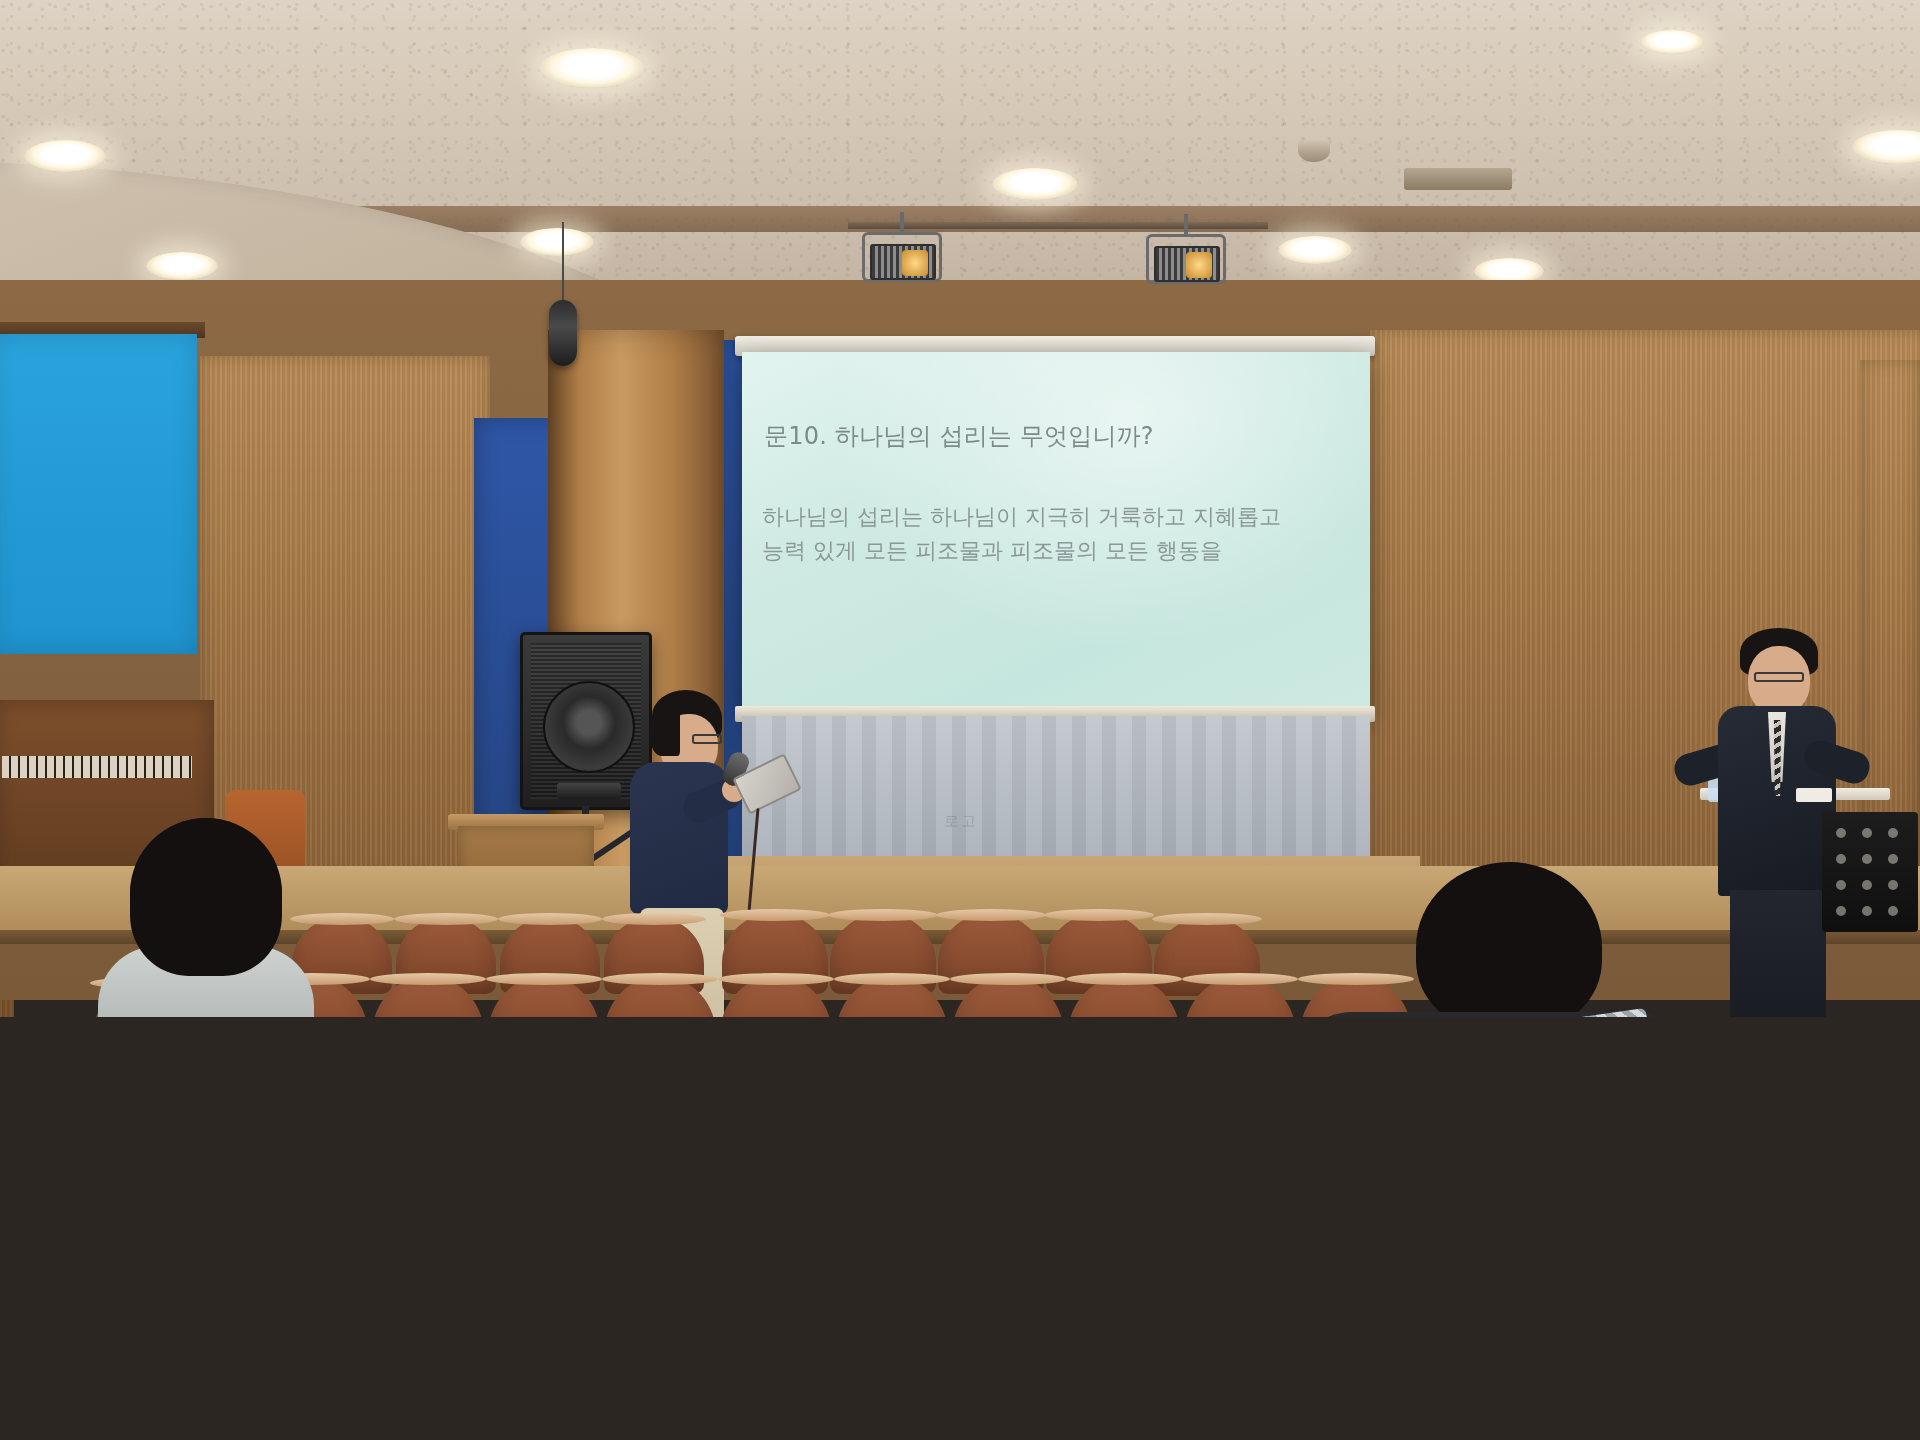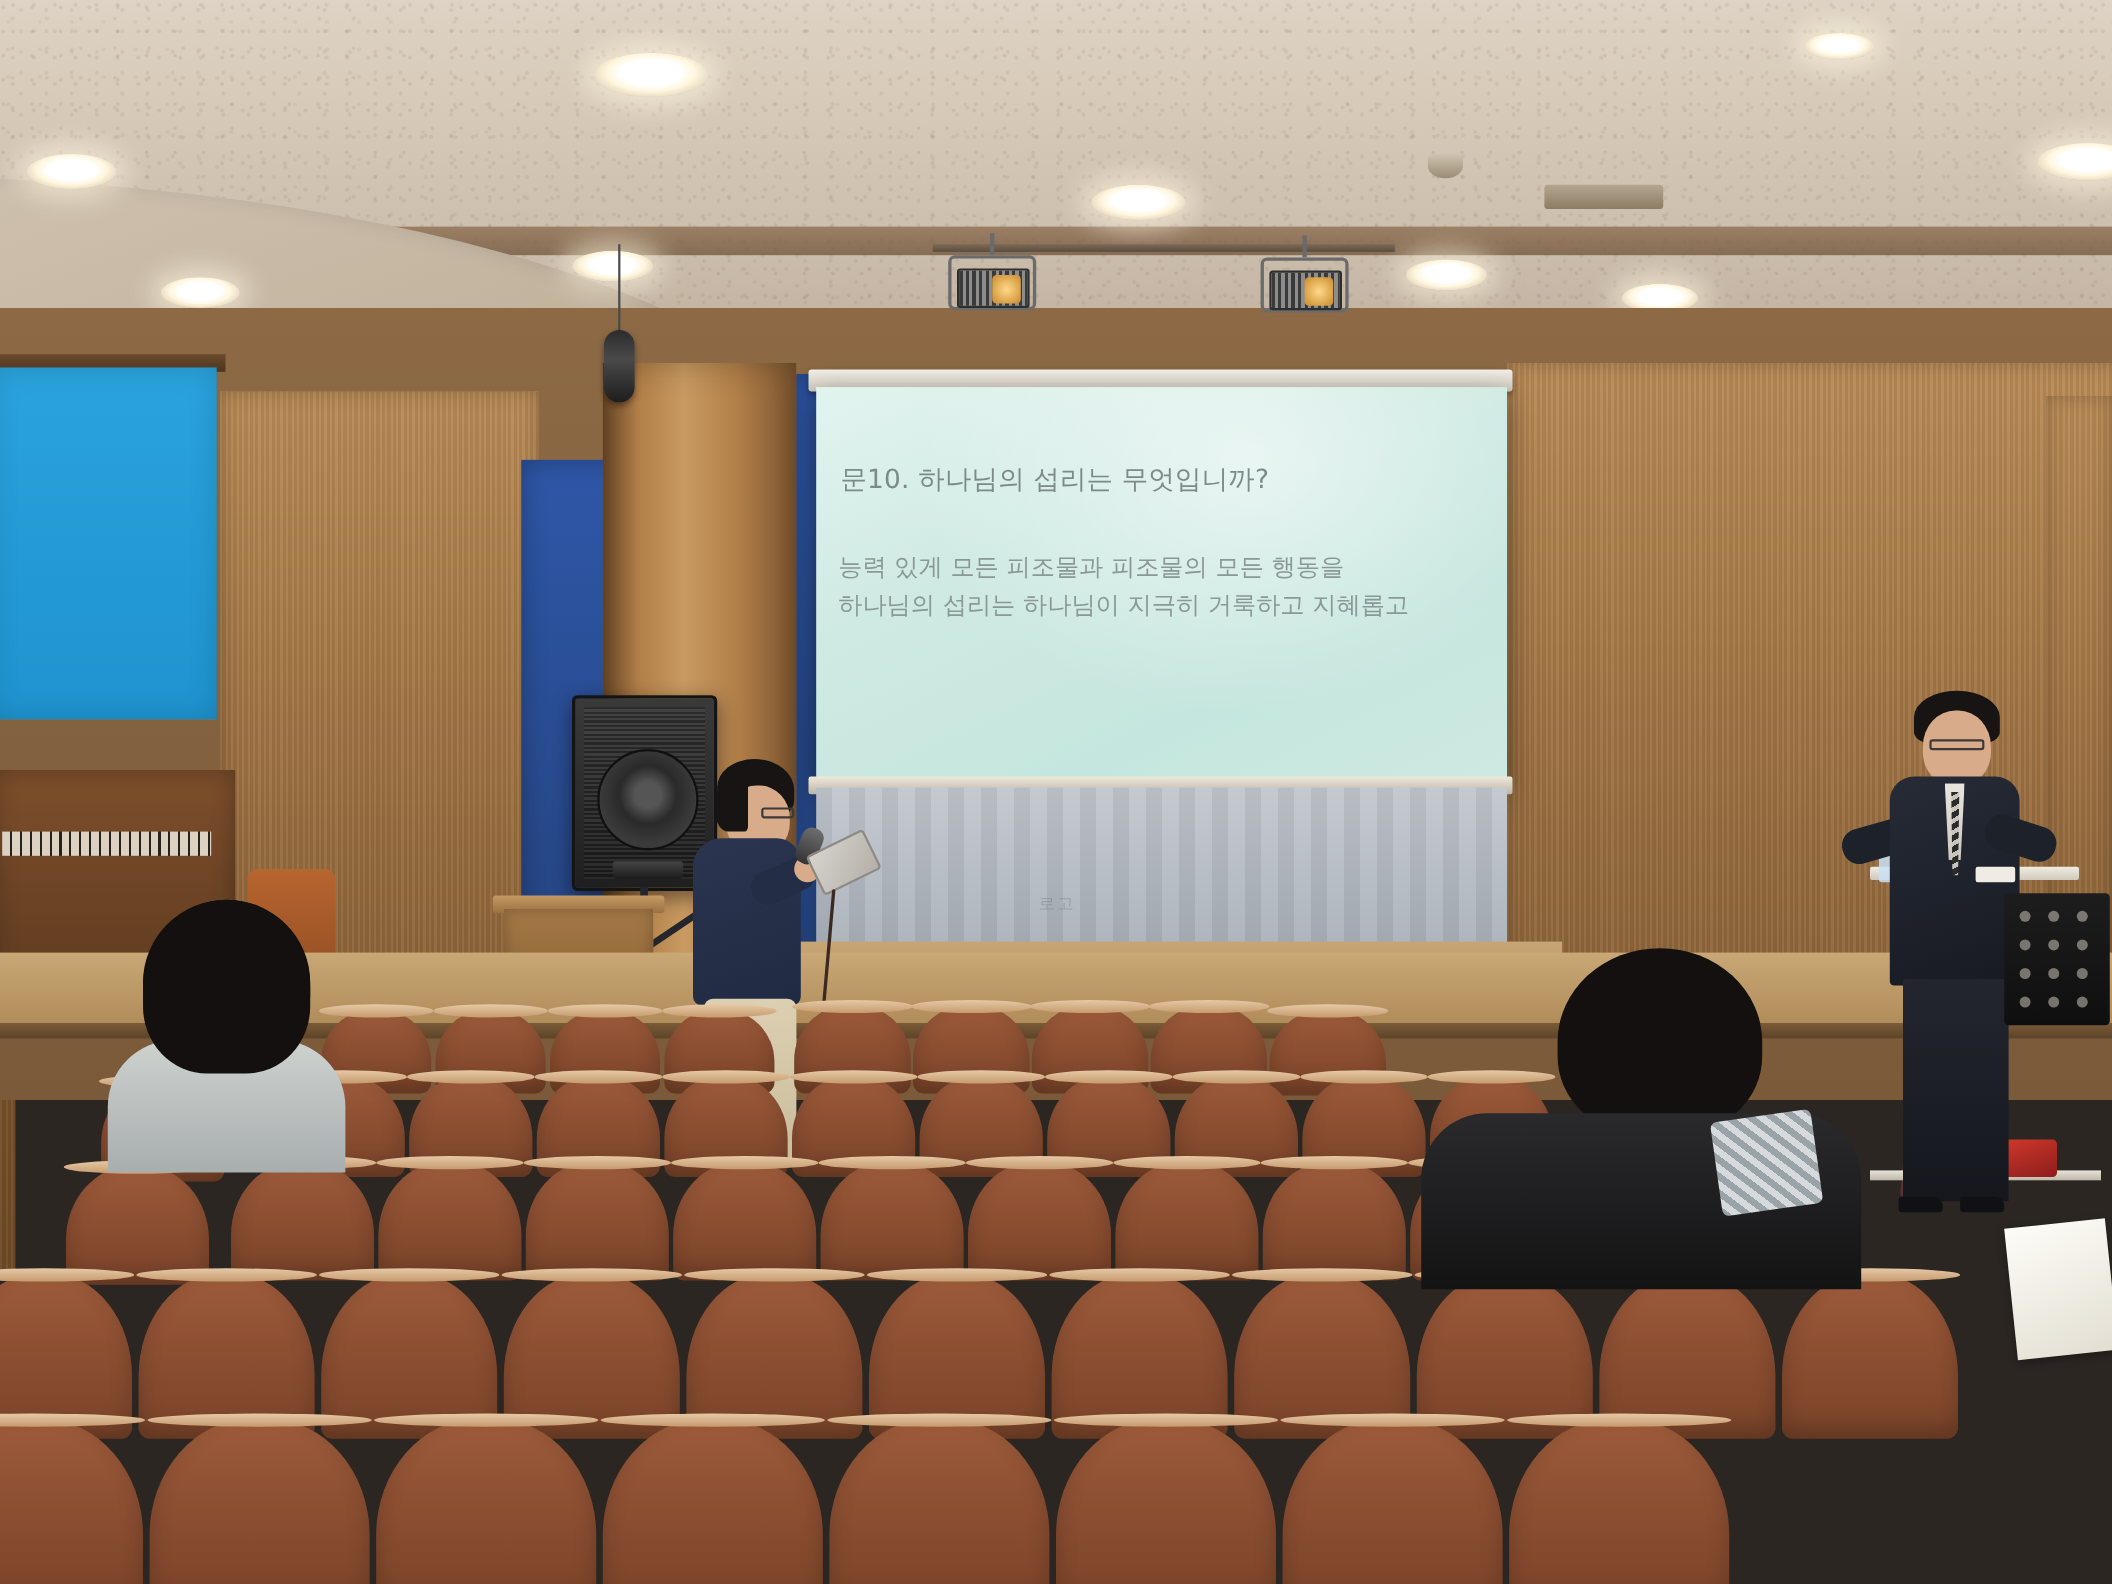--- a/index.html
+++ b/index.html
@@ -1,19 +1,19 @@
 <!DOCTYPE html>
 <html><head>
 <meta charset="utf-8">
 <style>
   * { margin:0; padding:0; box-sizing:border-box; }
   html,body { width:1920px; height:1440px; overflow:hidden; background:#2b2622; }
   body { font-family:"DejaVu Sans","Liberation Sans",sans-serif; }
 
-  #scene { position:relative; width:1920px; height:1440px; overflow:hidden; }
+  #scene { position:relative; width:1920px; height:1017px; overflow:hidden; }
 
   
   .ceiling{
     position:absolute; left:0; top:0; width:1920px; height:300px;
     background:
       linear-gradient(180deg,#ded3c4 0%, #d6c9b8 35%, #cdbfae 70%, #c2b3a1 100%);
   }
   .ceiling-tex{
     position:absolute; inset:0;
     background-image:
@@ -453,22 +453,22 @@
   </div>
 
   <div class="mic-wire"></div>
   <div class="mic-hang"></div>
 
   <div class="screen-case"></div>
   <div class="screen">
     <div class="screen-glow"></div>
     <div class="slide-title">문10. 하나님의 섭리는 무엇입니까?</div>
     <div class="slide-body">
+      <div>하나님의 섭리는 하나님이 지극히 거룩하고 지혜롭고</div>
       <div>능력 있게 모든 피조물과 피조물의 모든 행동을</div>
-      <div>하나님의 섭리는 하나님이 지극히 거룩하고 지혜롭고</div>
     </div>
   </div>
   <div class="screen-bar"></div>
 
   <div class="curtain">
     <div class="curtain-mark">로고</div>
   </div>
 
   <div class="piano">
     <div class="piano-keys"></div>

